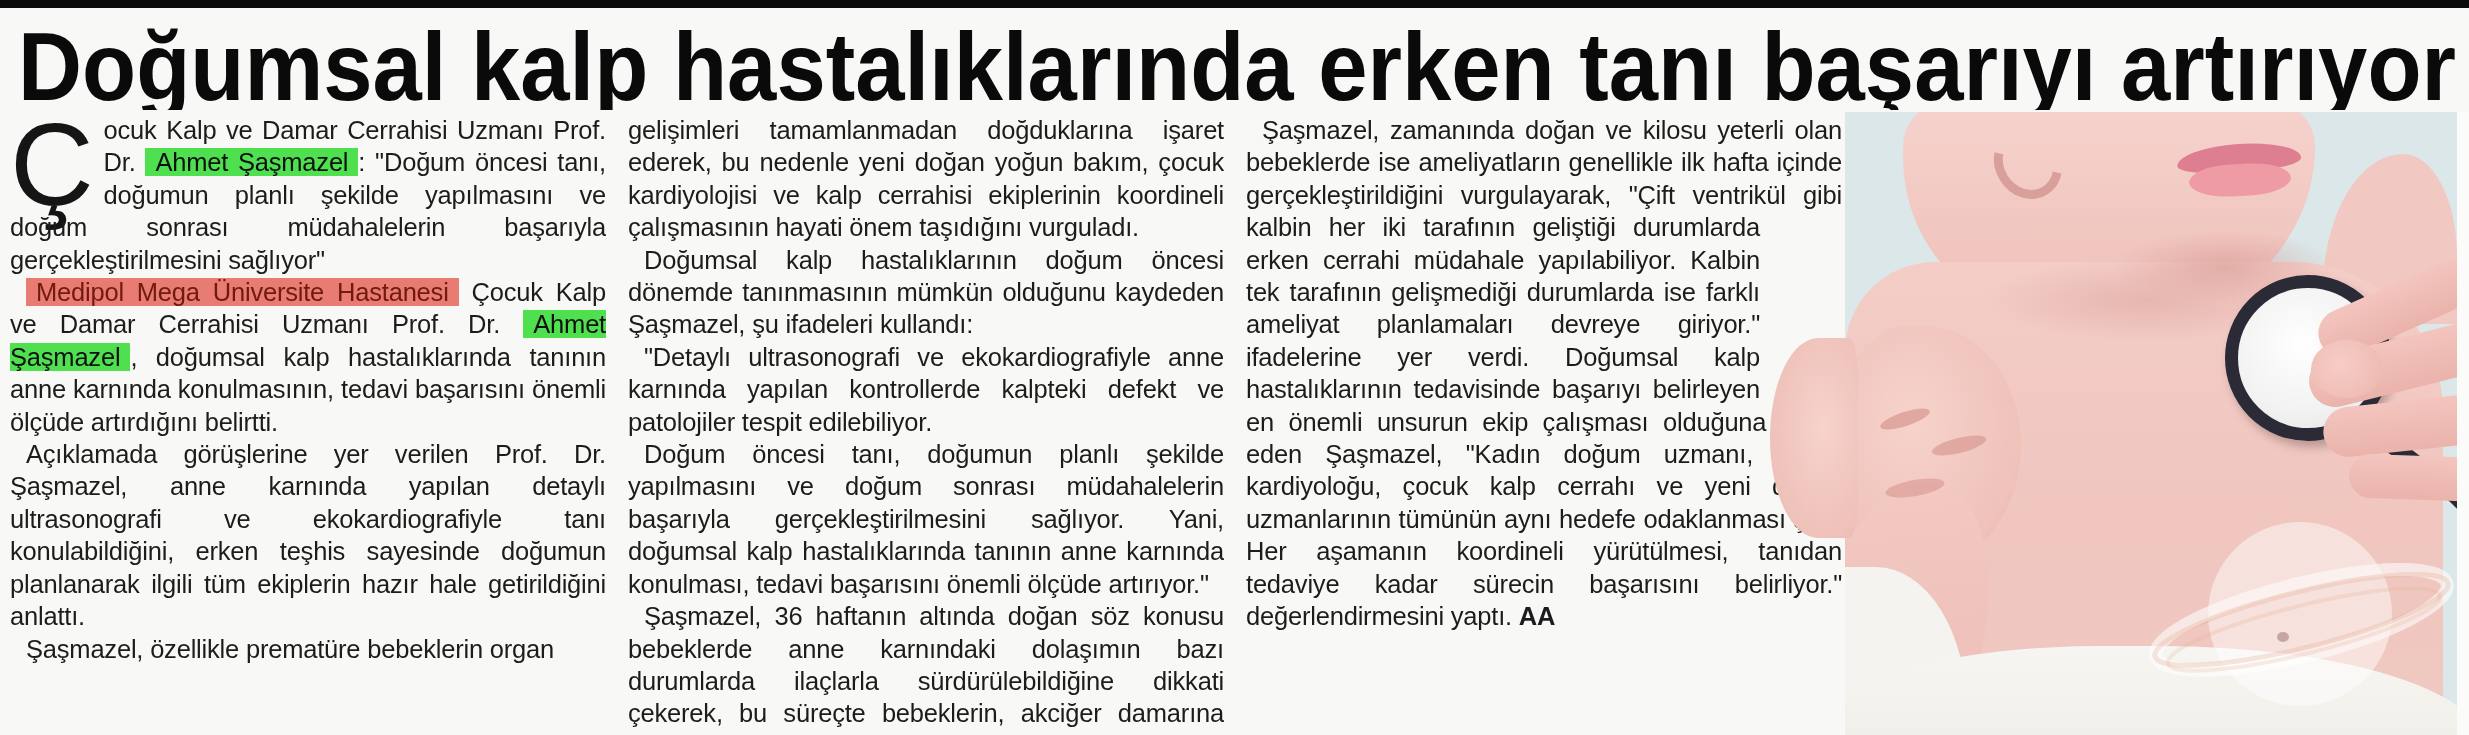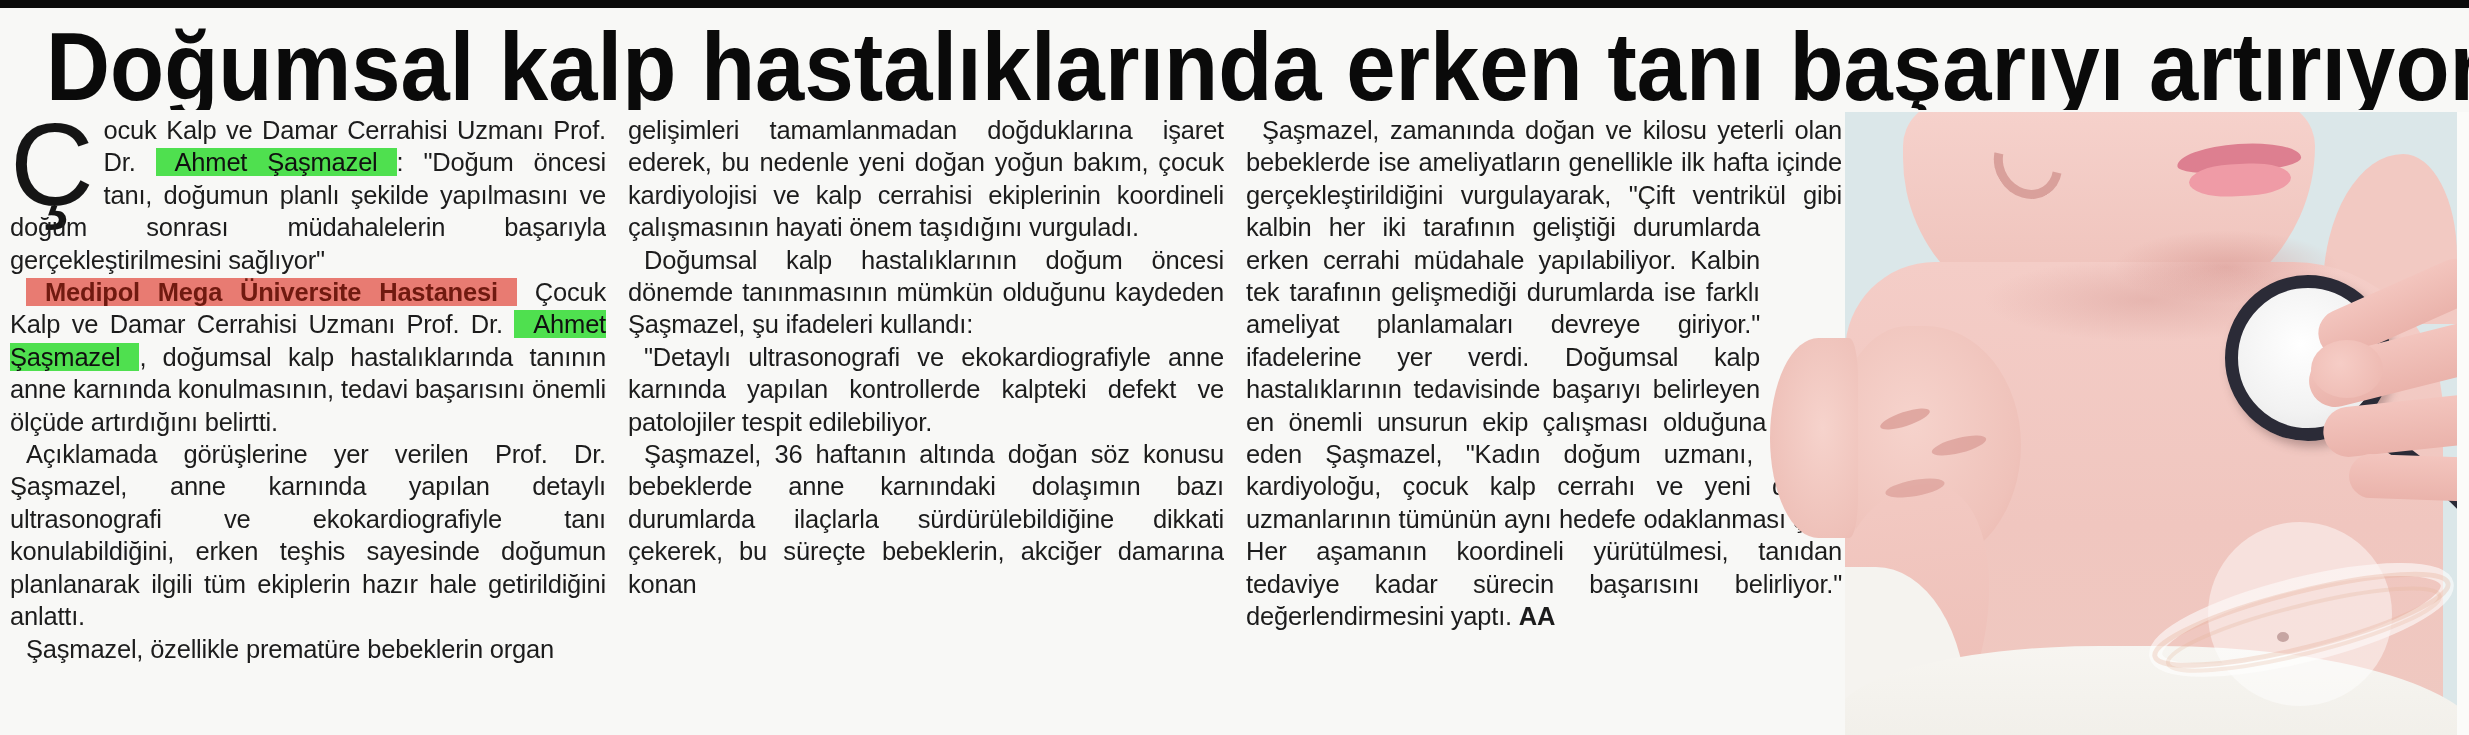--- a/index.html
+++ b/index.html
@@ -5,41 +5,41 @@
   html,body{margin:0;padding:0;}
   body{
     width:2469px;height:735px;position:relative;overflow:hidden;
     background:var(--paper,#f8f8f6);
     font-family:"Liberation Sans",sans-serif;
     color:var(--body-ink,#1c1c1c);
   }
   
   .top-bar{position:absolute;left:0;top:0;width:2469px;height:8px;background:#0b0b0b;}
   
-  .headline-wrap{position:absolute;left:0;top:8px;width:2031px;height:102px;background:var(--paper,#f8f8f6);margin-left:28px;}
+  .headline-wrap{position:absolute;left:0;top:8px;width:2031px;height:102px;background:var(--paper,#f8f8f6);}
   .headline-wrap svg{display:block;}
   
   .article{
     position:absolute;left:10px;top:114px;width:1832px;height:619px;
     display:flex;gap:22px;overflow:hidden;
   }
   .col{
     flex:1 1 0;min-width:0;height:100%;overflow:hidden;
     font-size:25.5px;line-height:32.4px;letter-spacing:-0.2px;
     text-align:justify;hyphens:auto;-webkit-hyphens:auto;
   }
   .col p{margin:0;text-indent:16px;}
   .col p.cont{text-indent:0;}
   .dropcap{
     float:left;font-size:116px;line-height:90px;font-weight:400;
     padding:6px 10px 0 0;color:#151515;
   }
-  .hl{padding:0 19px;}
+  .hl{padding:0 10px;}
   .hl-green{background:var(--highlight-green,#4fe04f);color:#101010;}
-  .hl-red{background:var(--highlight-red,#e87b72);color:var(--highlight-red-text,#701a10);font-weight:bold;}
+  .hl-red{background:var(--highlight-red,#e87b72);color:var(--highlight-red-text,#701a10);}
   .b{font-weight:bold;}
   .fist-spacer{float:right;width:74px;height:186px;margin:4px 0 4px 8px;}
   
   .photo{
     position:absolute;left:1845px;top:112px;width:624px;height:623px;
     background:var(--photo-background,#dbe7e9);overflow:hidden;
   }
   .photo *{position:absolute;}
   .baby-face{
     left:58px;top:-10px;width:412px;height:228px;z-index:1;
@@ -119,20 +119,21 @@
   <div class="col">
       <p class="cont"><span class="dropcap">Ç</span><span>ocuk Kalp ve Damar Cerrahisi Uzmanı Prof. Dr. </span><span class="hl hl-green">Ahmet Şaşmazel</span><span>: "Doğum öncesi tanı, doğumun planlı şekilde yapılmasını ve doğum sonrası müdahalelerin başarıyla gerçekleştirilmesini sağlıyor"</span></p>
       <p><span class="hl hl-red">Medipol Mega Üniversite Hastanesi</span><span> Çocuk Kalp ve Damar Cerrahisi Uzmanı Prof. Dr. </span><span class="hl hl-green">Ahmet Şaşmazel</span><span>, doğumsal kalp hastalıklarında tanının anne karnında konulmasının, tedavi başarısını önemli ölçüde artırdığını belirtti.</span></p>
       <p><span>Açıklamada görüşlerine yer verilen Prof. Dr. Şaşmazel, anne karnında yapılan detaylı ultrasonografi ve ekokardiografiyle tanı konulabildiğini, erken teşhis sayesinde doğumun planlanarak ilgili tüm ekiplerin hazır hale getirildiğini anlattı.</span></p>
       <p><span>Şaşmazel, özellikle prematüre bebeklerin organ</span></p>
     </div>
   <div class="col">
       <p class="cont"><span>gelişimleri tamamlanmadan doğduklarına işaret ederek, bu nedenle yeni doğan yoğun bakım, çocuk kardiyolojisi ve kalp cerrahisi ekiplerinin koordineli çalışmasının hayati önem taşıdığını vurguladı.</span></p>
       <p><span>Doğumsal kalp hastalıklarının doğum öncesi dönemde tanınmasının mümkün olduğunu kaydeden Şaşmazel, şu ifadeleri kullandı:</span></p>
       <p><span>"Detaylı ultrasonografi ve ekokardiografiyle anne karnında yapılan kontrollerde kalpteki defekt ve patolojiler tespit edilebiliyor.</span></p>
+      <p><span>Doğum öncesi tanı, doğumun planlı şekilde yapılmasını ve doğum sonrası müdahalelerin başarıyla gerçekleştirilmesini sağlıyor. Yani, doğumsal kalp hastalıklarında tanının anne karnında konulması, tedavi başarısını önemli ölçüde artırıyor."</span></p>
       <p><span>Şaşmazel, 36 haftanın altında doğan söz konusu bebeklerde anne karnındaki dolaşımın bazı durumlarda ilaçlarla sürdürülebildiğine dikkati çekerek, bu süreçte bebeklerin, akciğer damarına konan</span></p>
     </div>
   <div class="col">
       <p><span>Şaşmazel, zamanında doğan ve kilosu yeterli olan bebeklerde ise ameliyatların genellikle ilk hafta içinde gerçekleştirildiğini vurgulayarak, "Çift ventrikül gibi kalbin her iki tarafının geliştiği durumlarda </span><span class="fist-spacer"></span><span>erken cerrahi müdahale yapılabiliyor. Kalbin tek tarafının gelişmediği durumlarda ise farklı ameliyat planlamaları devreye giriyor." ifadelerine yer verdi. Doğumsal kalp hastalıklarının tedavisinde başarıyı belirleyen en önemli unsurun ekip çalışması olduğuna işaret eden Şaşmazel, "Kadın doğum uzmanı, çocuk kardiyoloğu, çocuk kalp cerrahı ve yeni doğan uzmanlarının tümünün aynı hedefe odaklanması şart. Her aşamanın koordineli yürütülmesi, tanıdan tedaviye kadar sürecin başarısını belirliyor." değerlendirmesini yaptı. </span><span class="b">AA</span></p>
     </div>
 </div>
 
 <div class="photo">
   <div class="baby-face"></div>
   <div class="baby-ear"></div>

